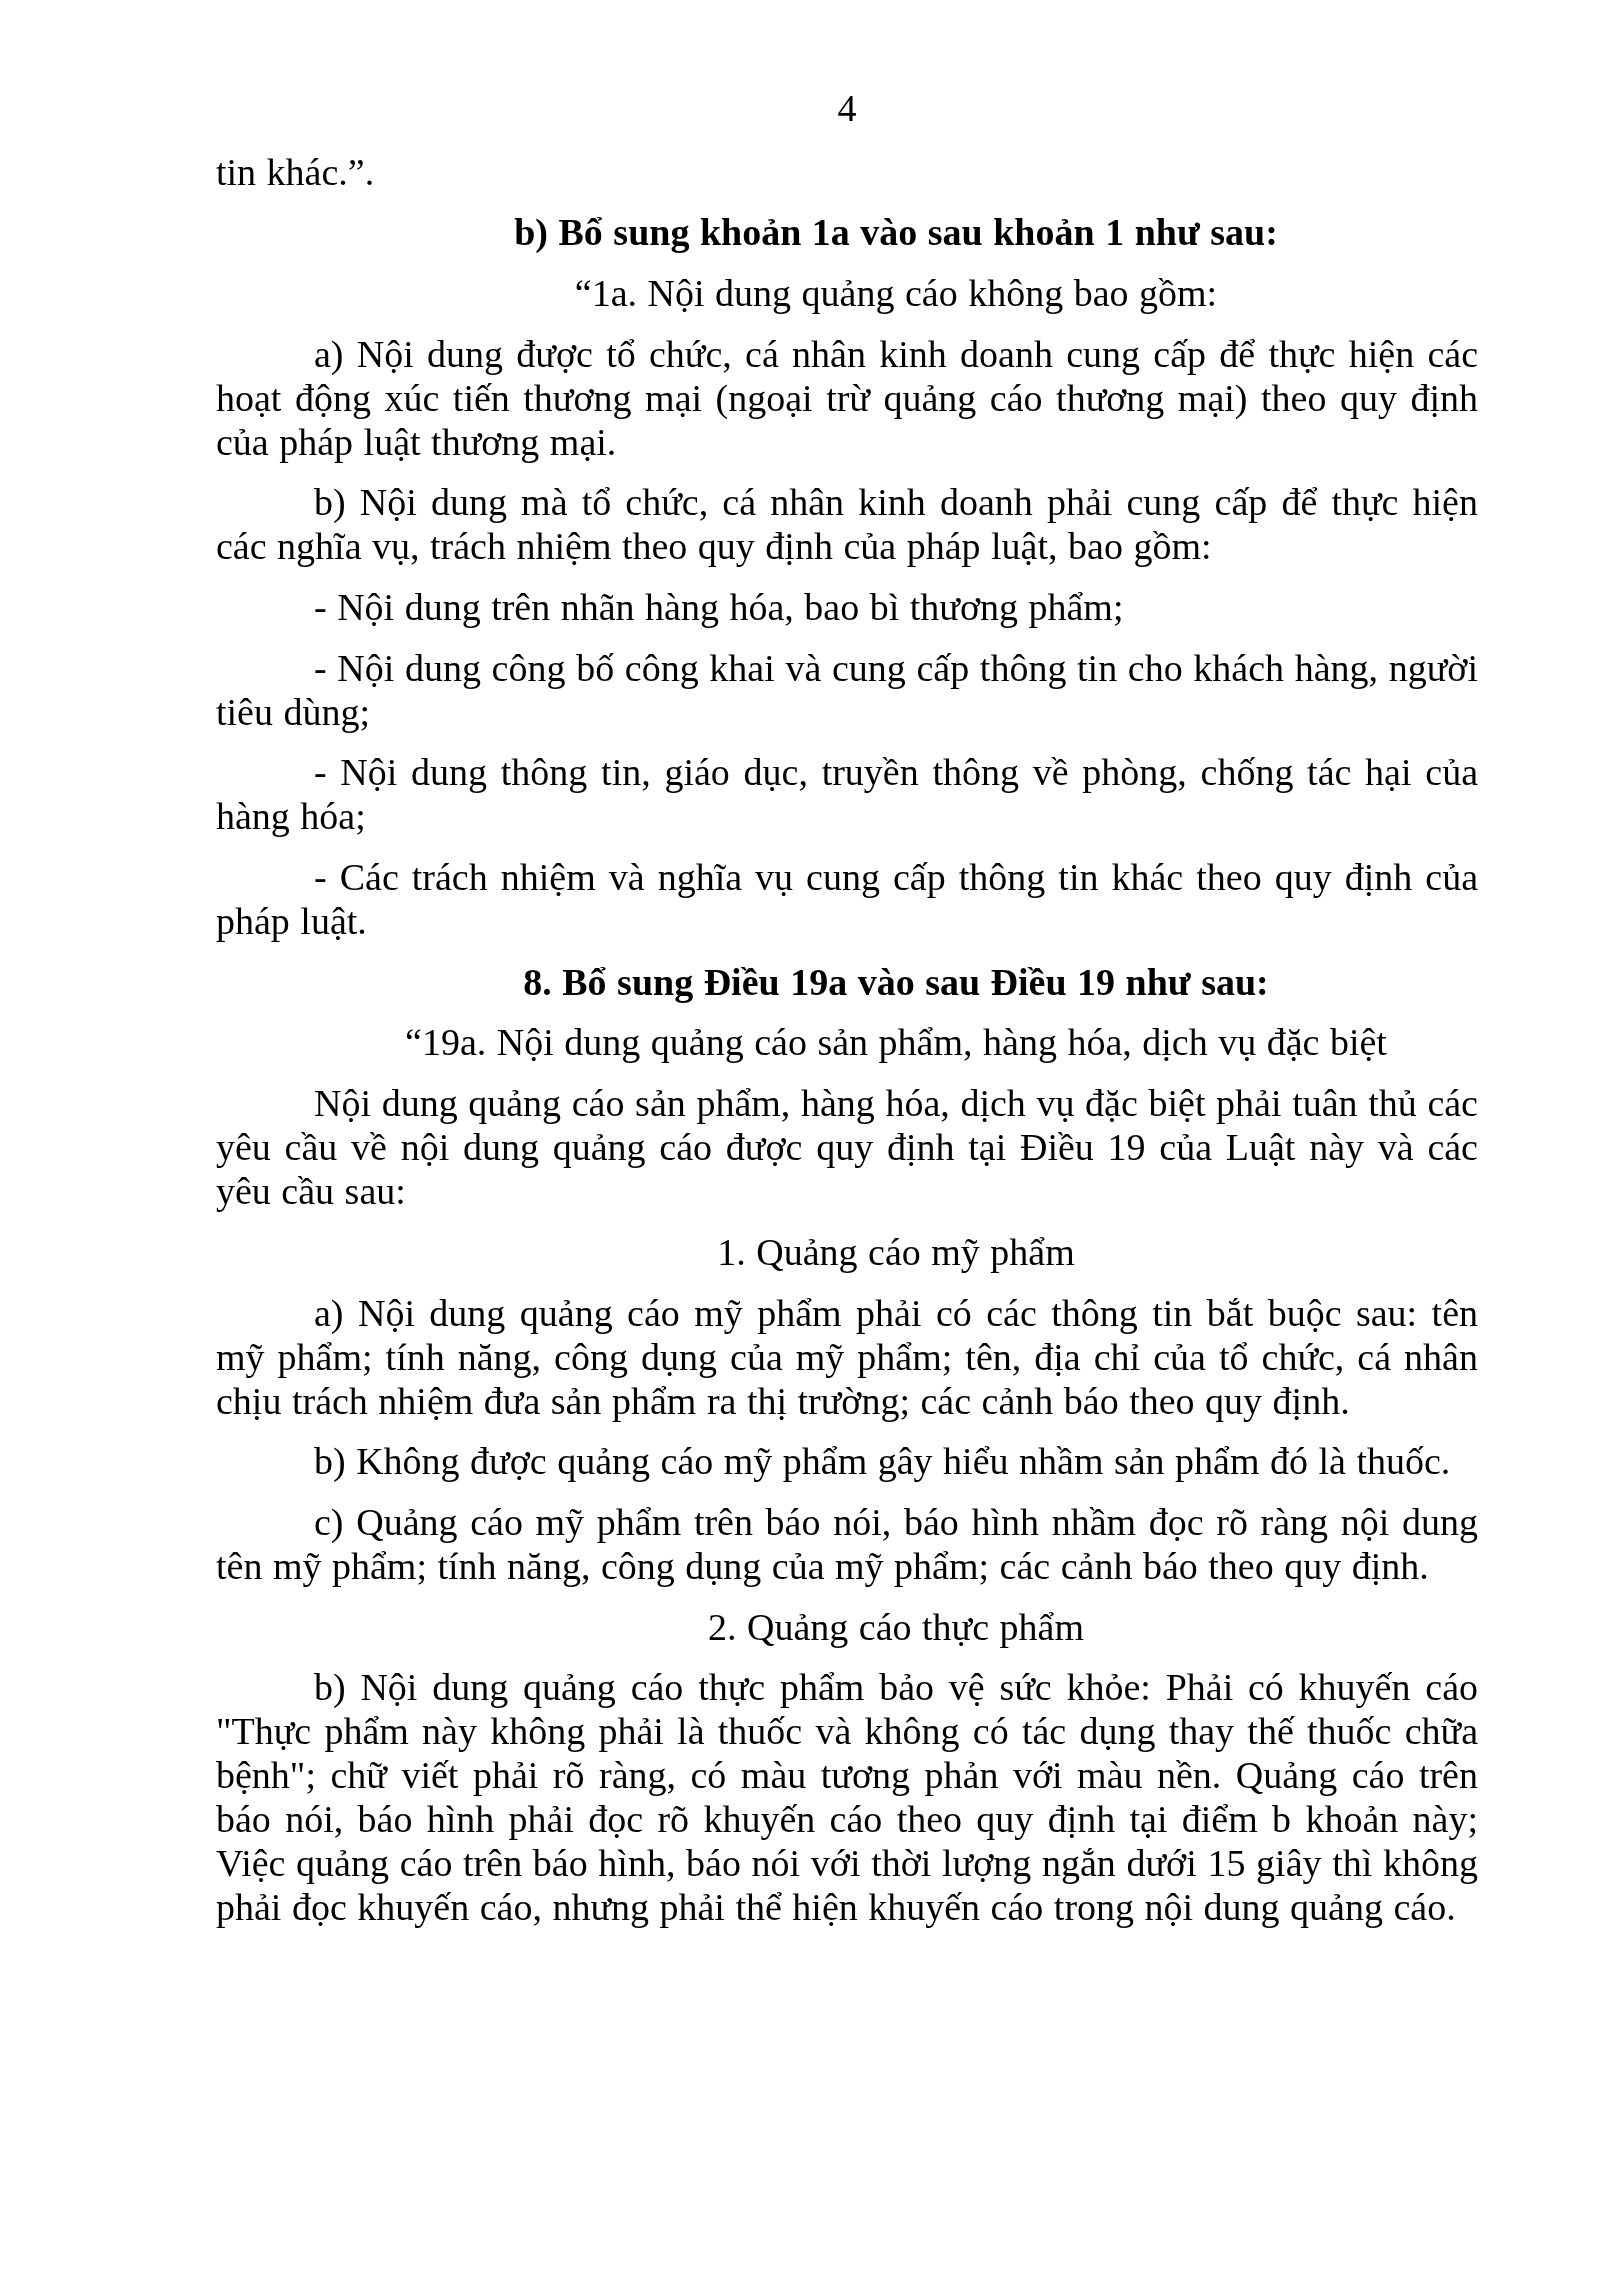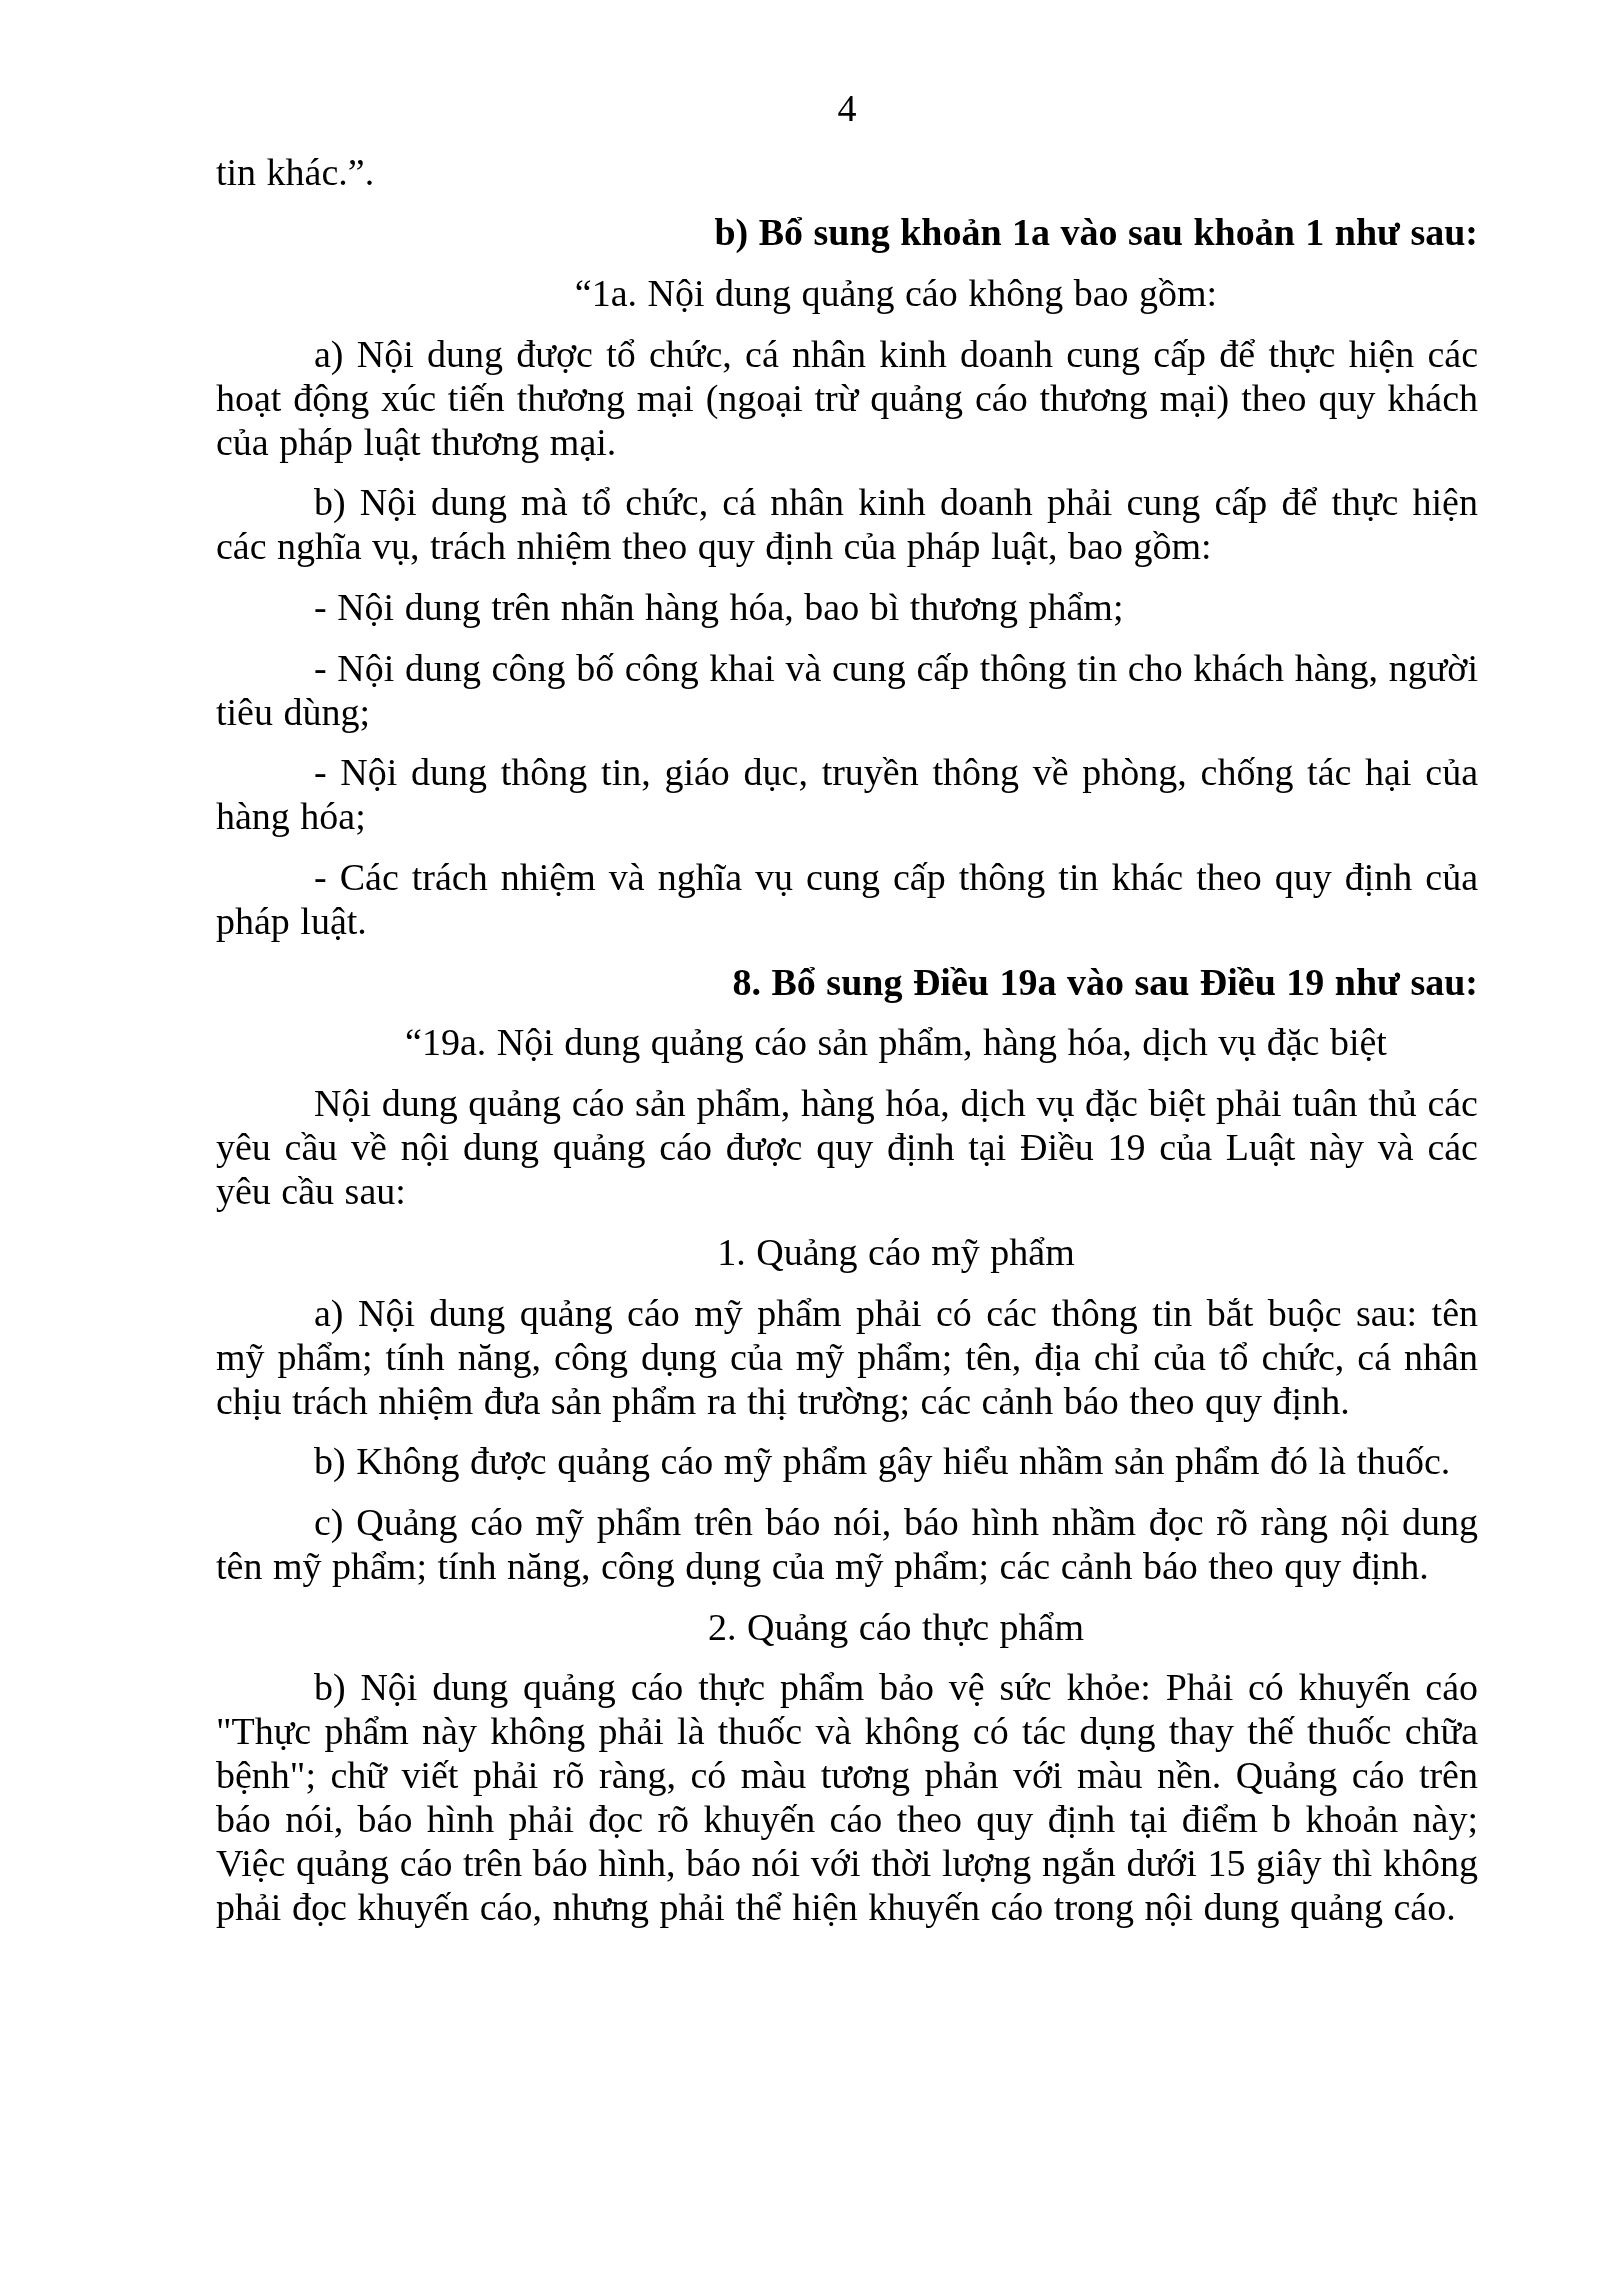--- a/index.html
+++ b/index.html
@@ -30,37 +30,37 @@
     margin: 0 0 16.7px 0;
     text-indent: 98px;
     text-align: justify;
     word-spacing: 1px;
   }
   .doc-body p.plain {
     text-indent: 0;
   }
   .doc-body p.heading {
     font-weight: bold;
-    text-align: right;
+    text-align: center;
   }
   .doc-body p.subheading {
     text-align: center;
     font-family: Liberation Serif, serif;
   }
 </style>
 </head>
 <body>
 
 <main class="page">
   <div class="page-number">4</div>
   <div class="doc-body">
       <p class="plain">tin khác.”.</p>
       <p class="heading">b) Bổ sung khoản 1a vào sau khoản 1 như sau:</p>
       <p class="subheading">“1a. Nội dung quảng cáo không bao gồm:</p>
-      <p class="normal">a) Nội dung được tổ chức, cá nhân kinh doanh cung cấp để thực hiện các hoạt động xúc tiến thương mại (ngoại trừ quảng cáo thương mại) theo quy khách của pháp luật thương mại.</p>
+      <p class="normal">a) Nội dung được tổ chức, cá nhân kinh doanh cung cấp để thực hiện các hoạt động xúc tiến thương mại (ngoại trừ quảng cáo thương mại) theo quy định của pháp luật thương mại.</p>
       <p class="normal">b) Nội dung mà tổ chức, cá nhân kinh doanh phải cung cấp để thực hiện các nghĩa vụ, trách nhiệm theo quy định của pháp luật, bao gồm:</p>
       <p class="normal">- Nội dung trên nhãn hàng hóa, bao bì thương phẩm;</p>
       <p class="normal">- Nội dung công bố công khai và cung cấp thông tin cho khách hàng, người tiêu dùng;</p>
       <p class="normal">- Nội dung thông tin, giáo dục, truyền thông về phòng, chống tác hại của hàng hóa;</p>
       <p class="normal">- Các trách nhiệm và nghĩa vụ cung cấp thông tin khác theo quy định của pháp luật.</p>
       <p class="heading">8. Bổ sung Điều 19a vào sau Điều 19 như sau:</p>
       <p class="subheading">“19a. Nội dung quảng cáo sản phẩm, hàng hóa, dịch vụ đặc biệt</p>
       <p class="normal">Nội dung quảng cáo sản phẩm, hàng hóa, dịch vụ đặc biệt phải tuân thủ các yêu cầu về nội dung quảng cáo được quy định tại Điều 19 của Luật này và các yêu cầu sau:</p>
       <p class="subheading">1. Quảng cáo mỹ phẩm</p>
       <p class="normal">a) Nội dung quảng cáo mỹ phẩm phải có các thông tin bắt buộc sau: tên mỹ phẩm; tính năng, công dụng của mỹ phẩm; tên, địa chỉ của tổ chức, cá nhân chịu trách nhiệm đưa sản phẩm ra thị trường; các cảnh báo theo quy định.</p>

